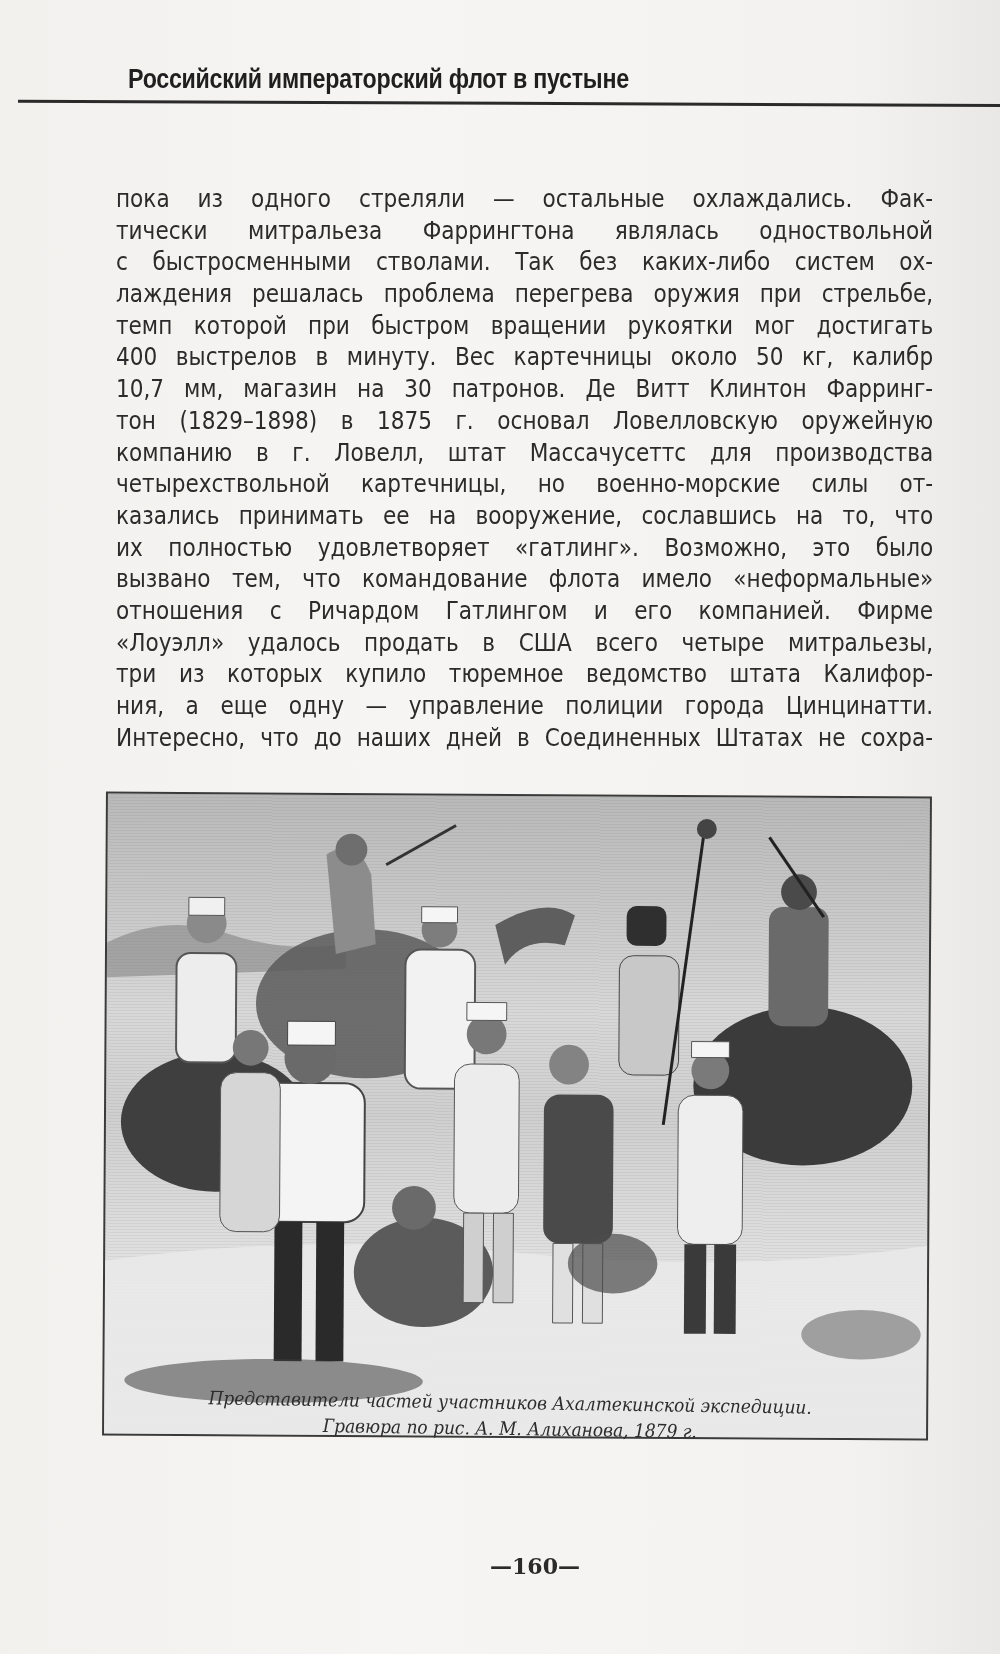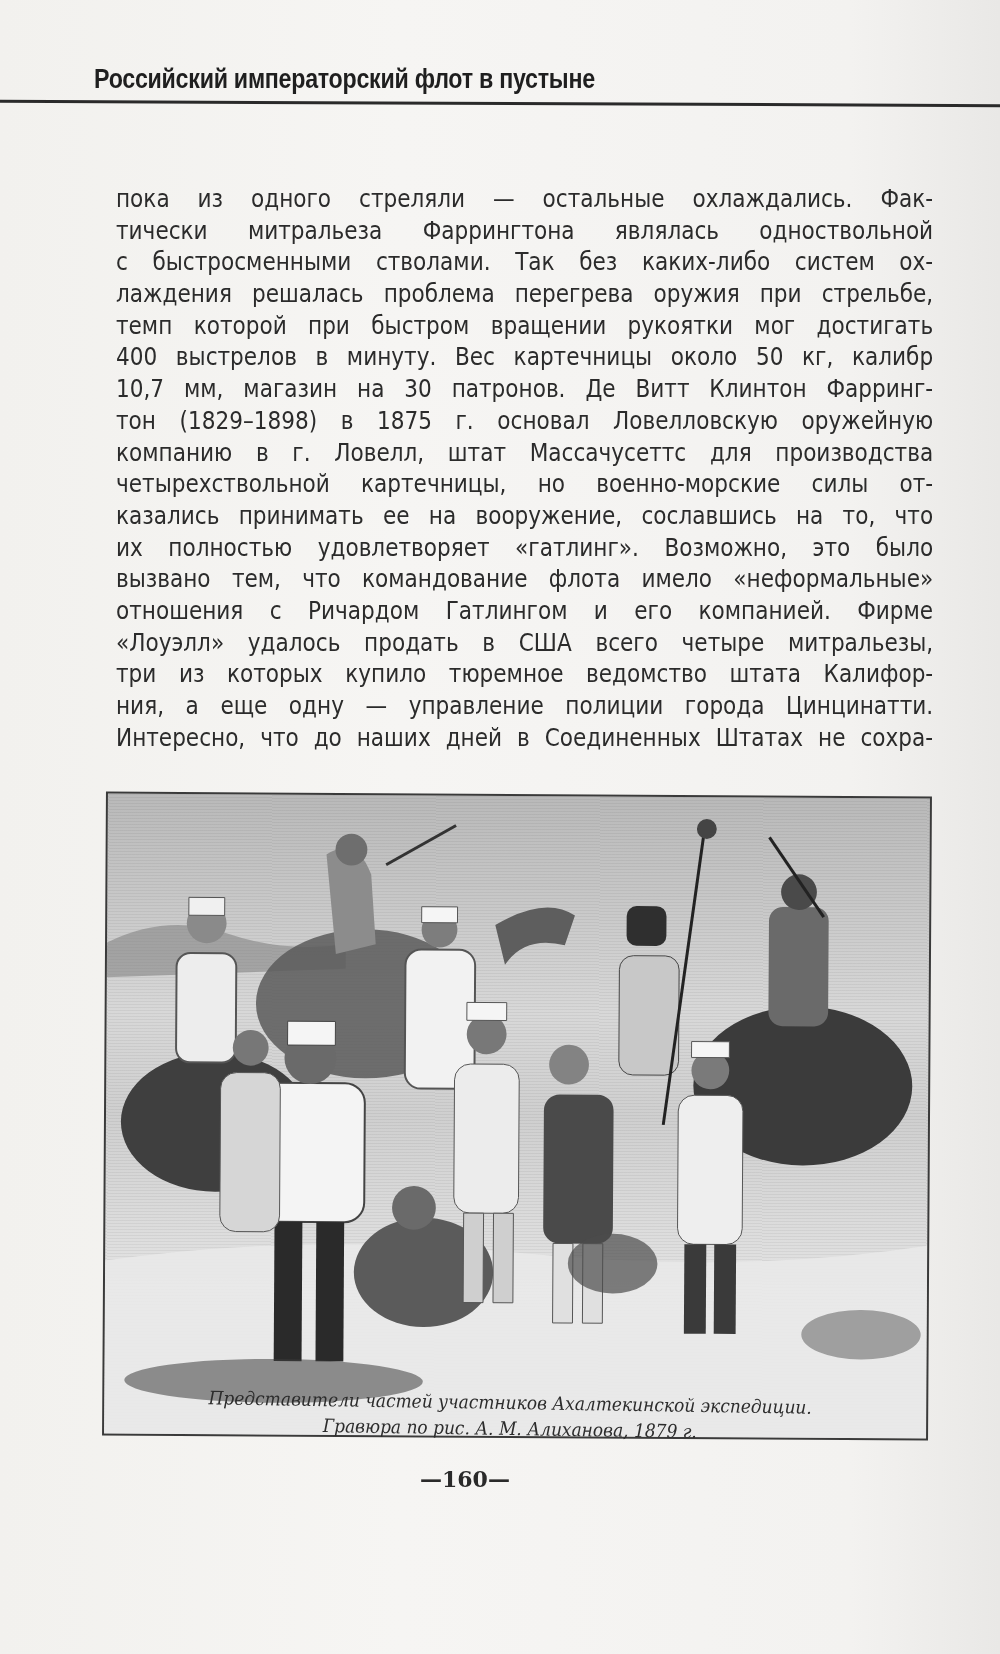--- a/index.html
+++ b/index.html
@@ -4,21 +4,21 @@
   <style>
     html, body { margin: 0; padding: 0; }
     body {
       width: 1000px; height: 1654px; overflow: hidden;
       background: linear-gradient(90deg, #f2f1ee 0%, #f6f5f3 40%, #f3f2f0 85%, #e9e8e6 100%);
       position: relative;
       font-family: "DejaVu Serif", serif;
       color: #2a2a2a;
     }
     .header {
-      position: absolute; left: 94px; top: 62px; width: 830px;
+      position: absolute; left: 128px; top: 62px; width: 830px;
     }
     .header-title {
       font-family: "Liberation Sans", sans-serif;
       font-weight: bold;
       font-size: 27px;
       letter-spacing: -0.3px;
       transform: scaleX(0.86);
       transform-origin: left center;
       white-space: nowrap;
       color: #1f1f1f;
@@ -64,21 +64,21 @@
       font-family: "DejaVu Serif", serif;
       font-style: italic;
       font-size: 18.5px;
       line-height: 26px;
       color: #2c2c2c;
       transform: rotate(0.9deg) scaleX(0.92);
     }
     .caption .cap-line { display: block; }
     .caption .cap-line.l1 { padding-left: 0px; }
     .page-number {
-      position: absolute; left: 420px; top: 1466px; width: 160px; text-align: left;
+      position: absolute; left: 420px; top: 1553px; width: 160px; text-align: right;
       font-family: "DejaVu Serif", serif;
       font-weight: bold;
       font-size: 22px;
       color: #2a2a2a;
     }
   </style>
 </head>
 <body>
 
 <div class="header">

